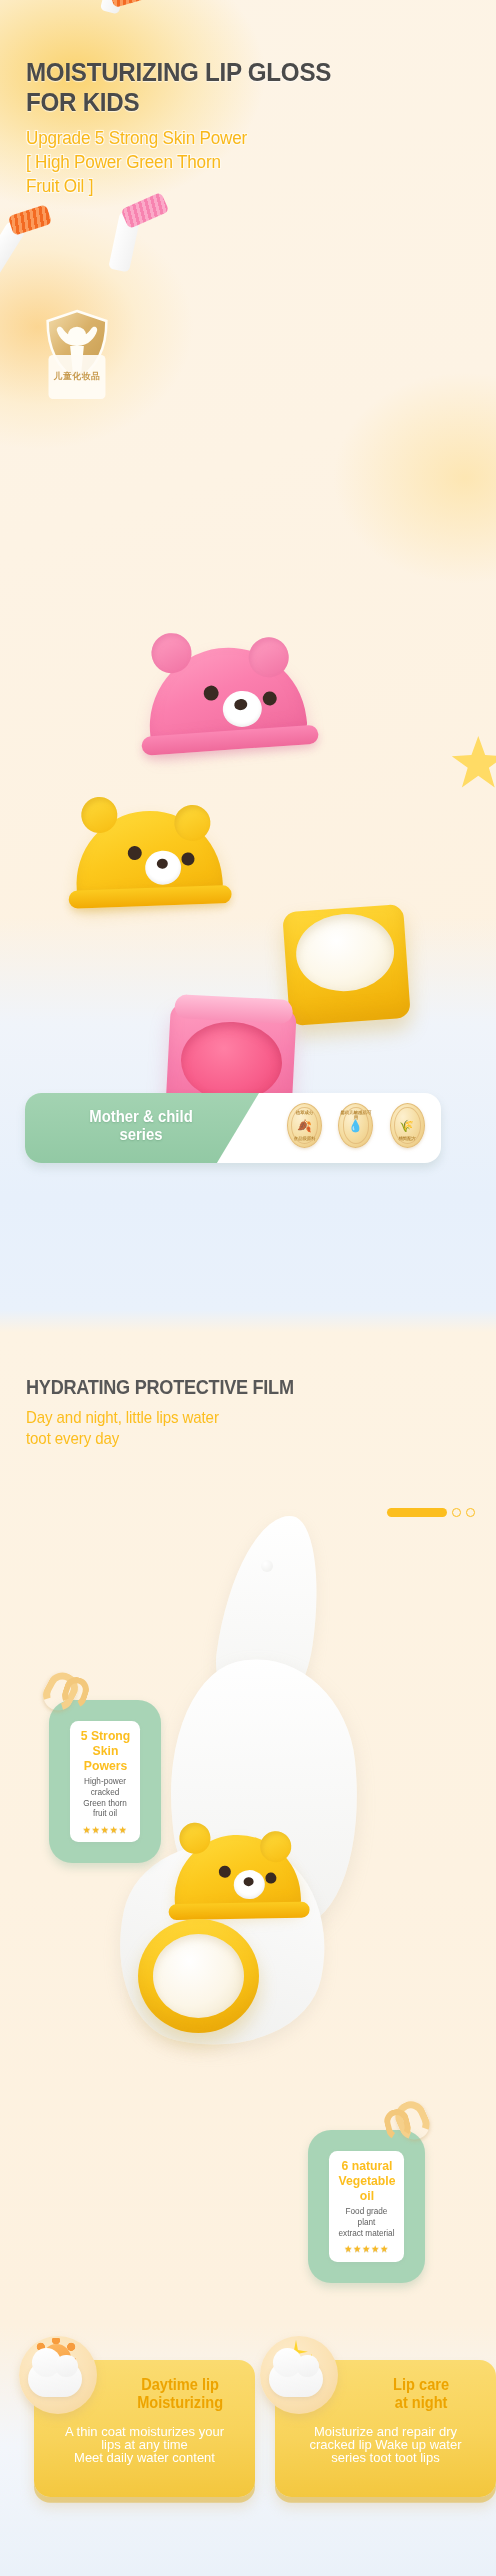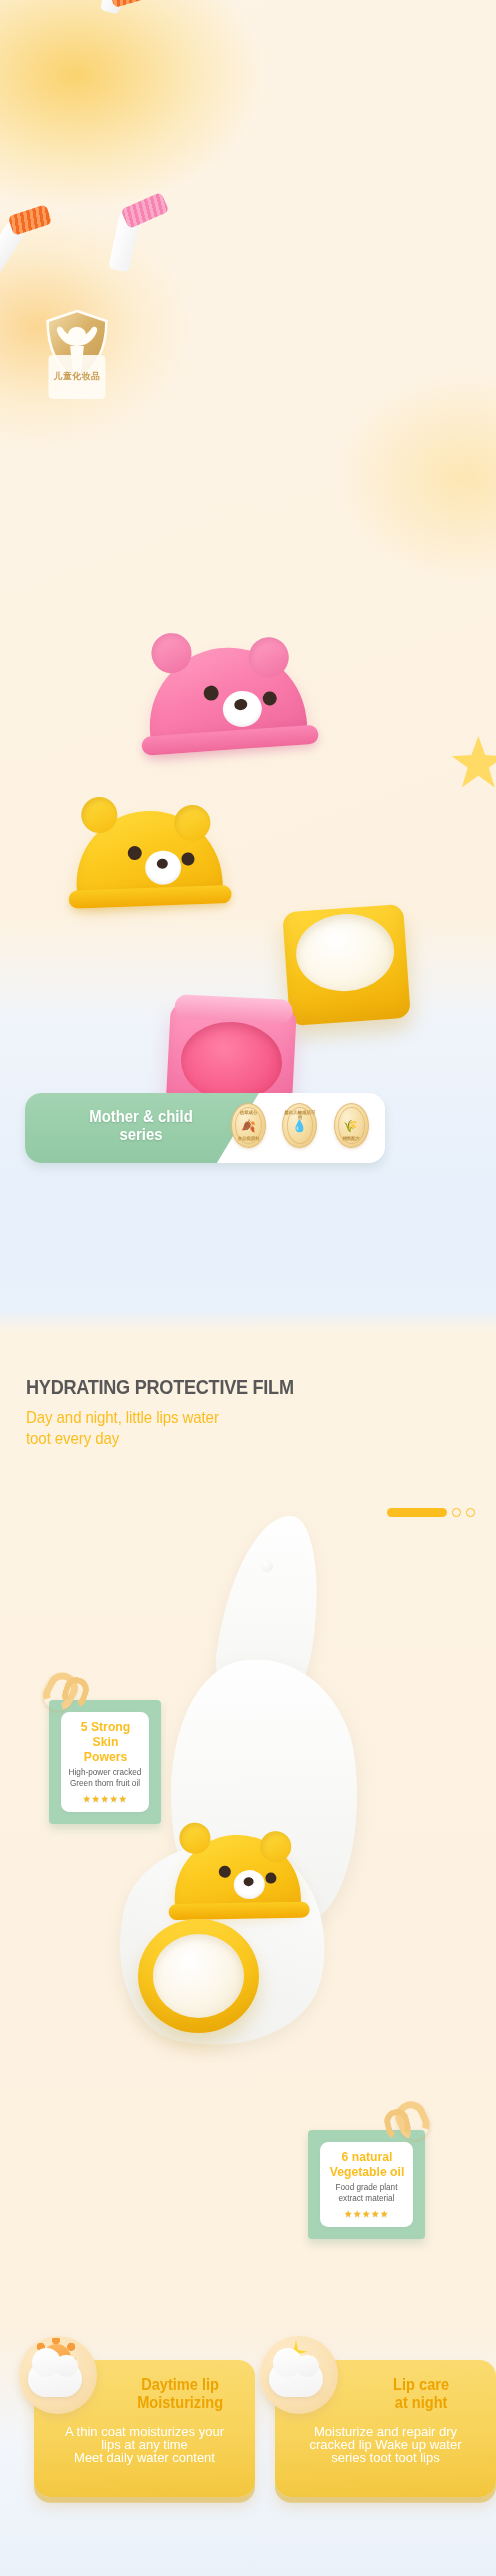--- a/index.html
+++ b/index.html
@@ -141,21 +141,21 @@
 
   
   .starshape{
     position:absolute; right:-8.8px; top:478px; width:53px; height:53px; z-index:2;
     background:#ffd74f; opacity:.85;
     clip-path:polygon(50% 0%,63% 36%,100% 38%,70% 60%,81% 97%,50% 75%,19% 97%,30% 60%,0% 38%,37% 36%);
     filter:blur(0.3px);
   }
 
   
-  .mcband { position:absolute; left:25px; top:1093px; width:360px; height:70px; z-index:7; }
+  .mcband { position:absolute; left:25px; top:1093px; width:416px; height:70px; z-index:7; }
   .mcband-bg{
     position:absolute; inset:0; border-radius:16.3px; background:#ffffff;
     box-shadow:0 5px 10px rgba(120,150,140,.2);
   }
   .mcband-green{
     position:absolute; left:0; top:0; width:234px; height:70px; border-radius:16.3px 0 0 16.3px;
     background:linear-gradient(180deg,#a3d3b2,#92c9a4);
     clip-path:polygon(0 0, 100% 0, 82% 100%, 0 100%);
   }
   .mcband-title{
@@ -262,21 +262,21 @@
   }
   .yjar2-in{
     position:absolute; left:15px; top:15px; right:15px; bottom:15px; border-radius:50%;
     background:radial-gradient(ellipse at 40% 32%, #ffffff 0%, #fcf6e8 55%, #efe3c4 100%);
     box-shadow:inset 0 3.8px 8.8px rgba(190,170,120,.28);
   }
 
   
   .tag{ position:absolute; z-index:8; }
   .tag-body{
-    background:#a8d4b6; border-radius:4px; padding:12px;
+    background:#a8d4b6; border-radius:23px; padding:21px;
     box-shadow:0 4.4px 8.8px rgba(135,175,150,.3);
   }
   .tag-inner{
     background:#ffffff; border-radius:8.2px; padding:8.2px 7.5px 7.5px;
     text-align:center; box-shadow:0 1.3px 3.1px rgba(160,185,170,.18);
   }
   .tag-t{
     font-size:12.6px; line-height:15px; font-weight:bold; color:#fcbe1e;
     transform:scaleX(.97);
   }
@@ -396,20 +396,27 @@
     <div class="jar">
       <div class="jar-in"></div>
     </div>
 
     <div class="pjar">
       <div class="pjar-ring"></div>
       <div class="pjar-in"></div>
     </div>
   </div>
 
+  <div class="head-wrap">
+    <div class="h1">MOISTURIZING LIP GLOSS</div>
+    <div class="h1">FOR KIDS</div>
+    <div class="h1-sub">Upgrade 5 Strong Skin Power</div>
+    <div class="h1-sub" style="margin-top:0">[ High Power Green Thorn</div>
+    <div class="h1-sub" style="margin-top:0">Fruit Oil ]</div>
+  </div>
 
   <div class="badge">
     <svg width="82" height="80" viewBox="0 0 130 128">
       <defs>
         <linearGradient id="gold" x1="0" y1="0" x2="1" y2="1">
           <stop offset="0%" stop-color="#f3dcab"></stop>
           <stop offset="45%" stop-color="#d9b169"></stop>
           <stop offset="100%" stop-color="#c59a4d"></stop>
         </linearGradient>
       </defs>

